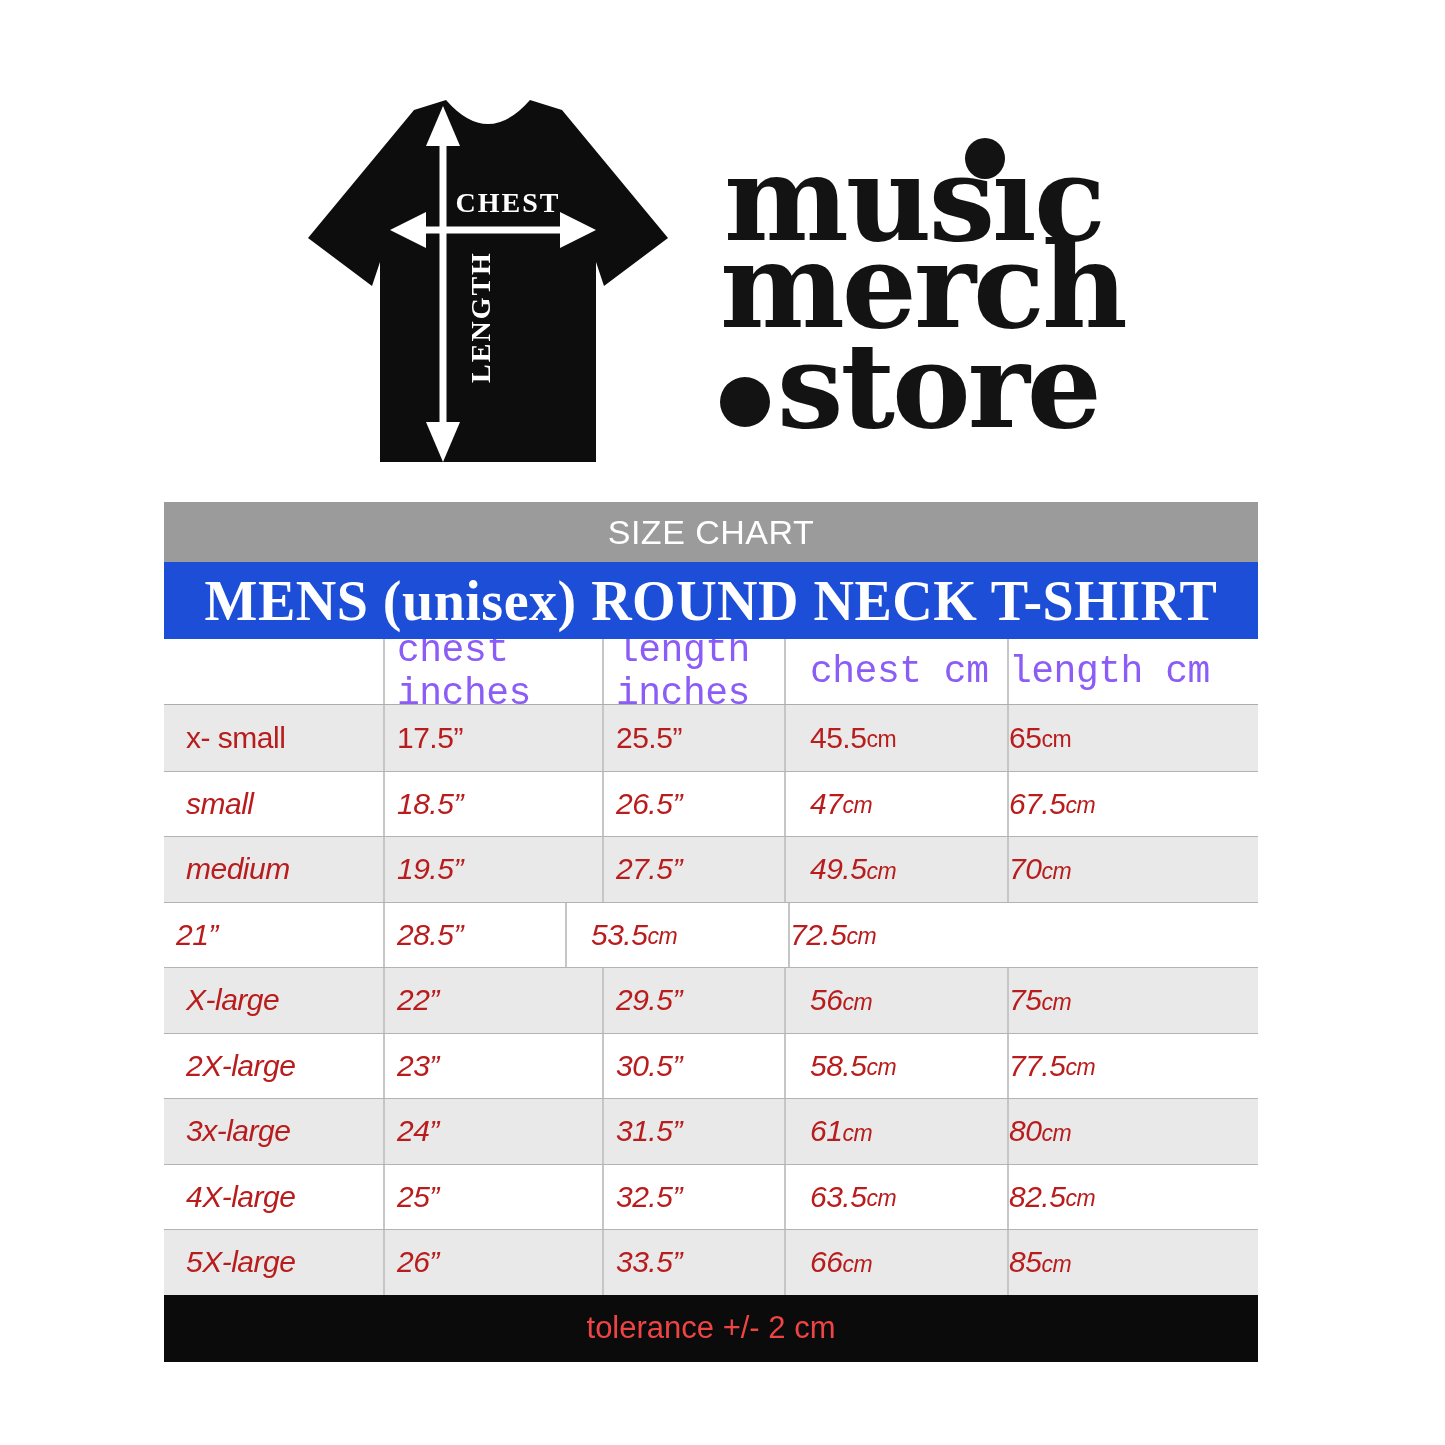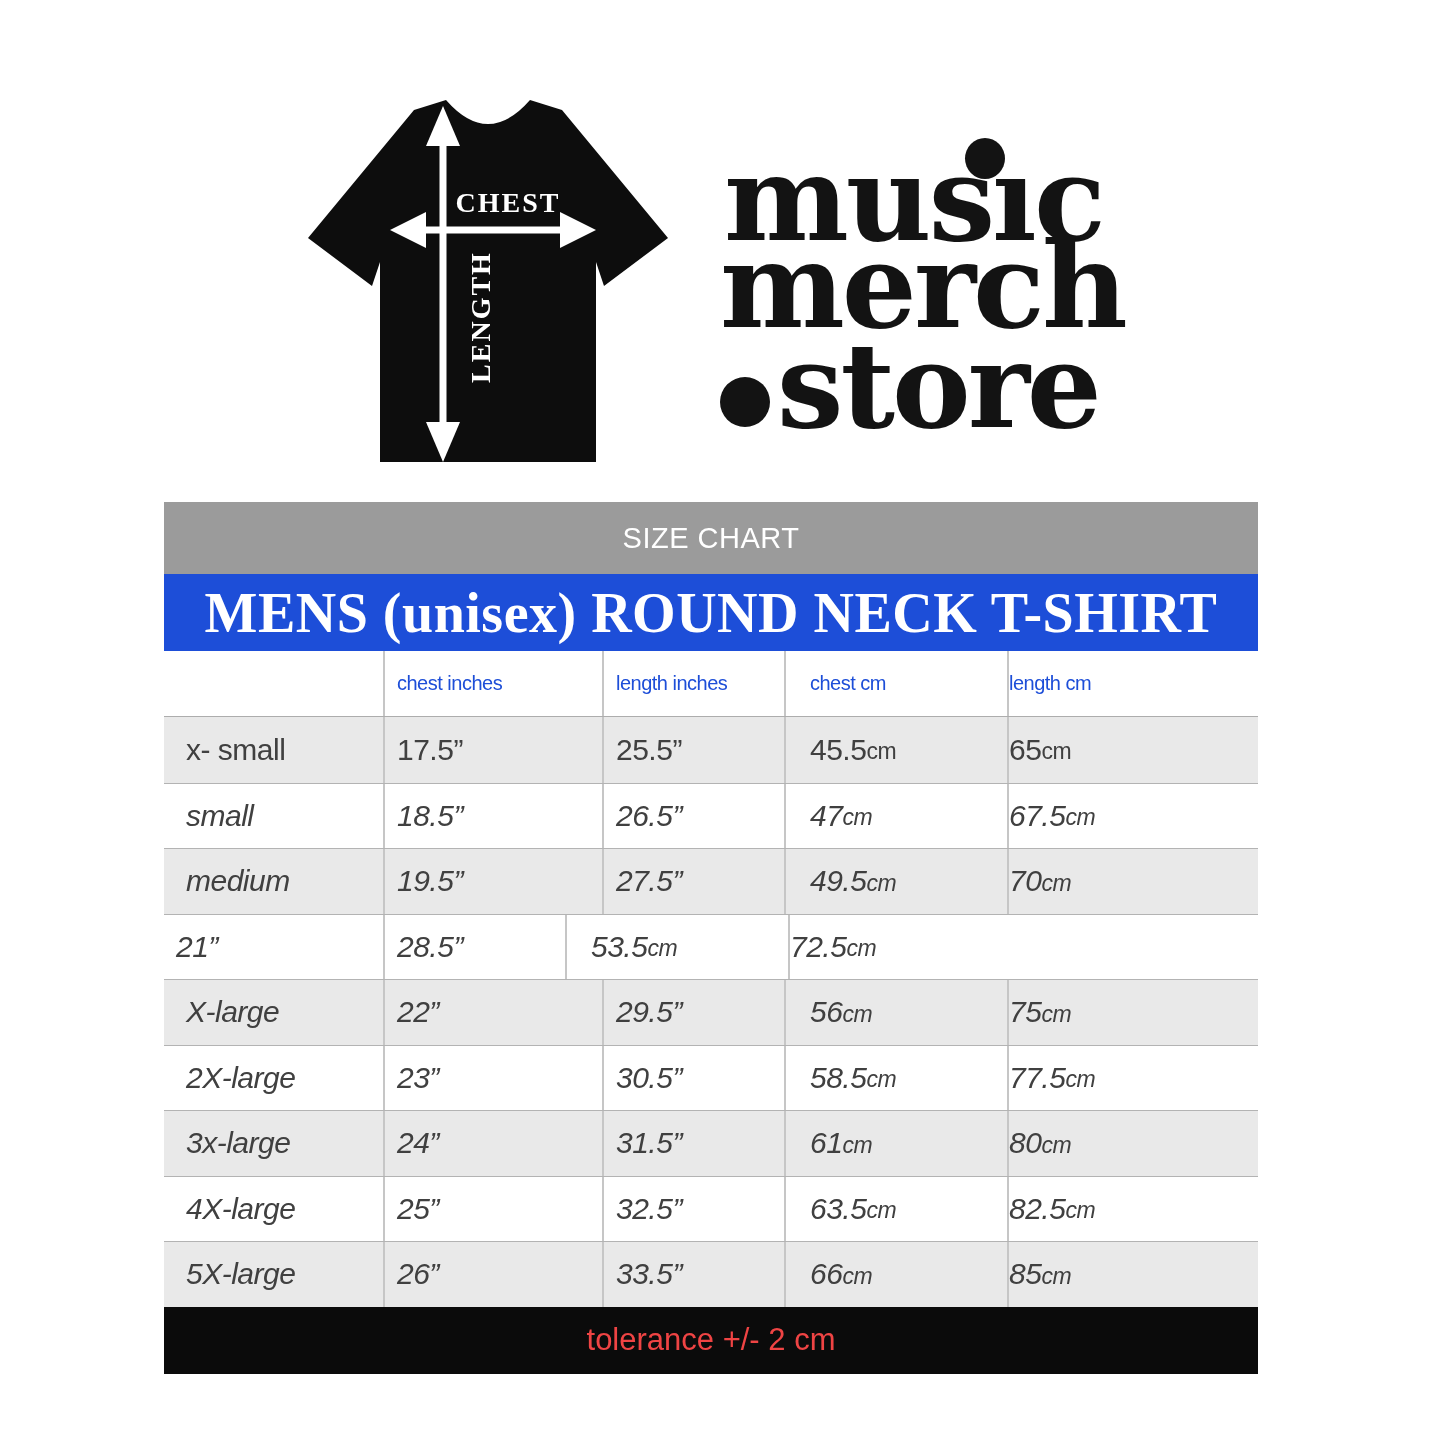--- a/index.html
+++ b/index.html
@@ -37,44 +37,44 @@
   .logo-dot{
     display:inline-block;width:50px;height:50px;border-radius:50%;
     background:#131313;margin-right:7px;
   }
 
   
   .size-chart{
     position:absolute;left:164px;top:502px;width:1094px;
   }
   .bar-gray{
-    height:72px;background:#9b9b9b;
-    color:#ffffff;font-size:29px;letter-spacing:.5px;
+    height:60px;background:#9b9b9b;
+    color:#ffffff;font-size:34px;letter-spacing:.5px;
     display:flex;align-items:center;justify-content:center;
   }
   .bar-title{
     height:77px;background:#1d4ed8;
     color:#ffffff;
     font-family:"Liberation Serif", serif;font-weight:bold;
     font-size:56px;letter-spacing:.5px;
     display:flex;align-items:center;justify-content:center;
     white-space:nowrap;
   }
   .thead{display:flex;height:65px;background:#ffffff;border-bottom:1px solid #adadad;}
   .trow{display:flex;height:65.5px;box-sizing:border-box;background:#ffffff;}
   .trow + .trow{border-top:1px solid #b3b3b3;font-style:italic;}
   .trow.alt{background:#e9e9e9;}
   .cell{
     display:flex;align-items:center;
     box-sizing:border-box;
-    font-size:30px;color:#404040;letter-spacing:-0.5px;
+    font-size:30px;color:#b91c1c;letter-spacing:-0.5px;
     overflow:hidden;
   }
   .cell + .cell{border-left:2px solid #c6c6c6;}
-  .thead .cell{font-size:20px;color:#1d4ed8;}
+  .thead .cell{font-size:38px;color:#8b5cf6;font-family:Liberation Mono, monospace;}
   .col0{width:219px;padding-left:22px;}
   .col1{width:219px;padding-left:12px;}
   .col2{width:182px;padding-left:12px;}
   .col3{width:223px;padding-left:24px;}
   .col4{width:210px;padding-left:0;}
   .unit{font-size:23px;letter-spacing:-0.5px;padding-top:4px;}
   .bar-footer{
     height:67px;background:#0b0b0b;
     color:#ef4444;font-size:31px;
     display:flex;align-items:center;justify-content:center;

